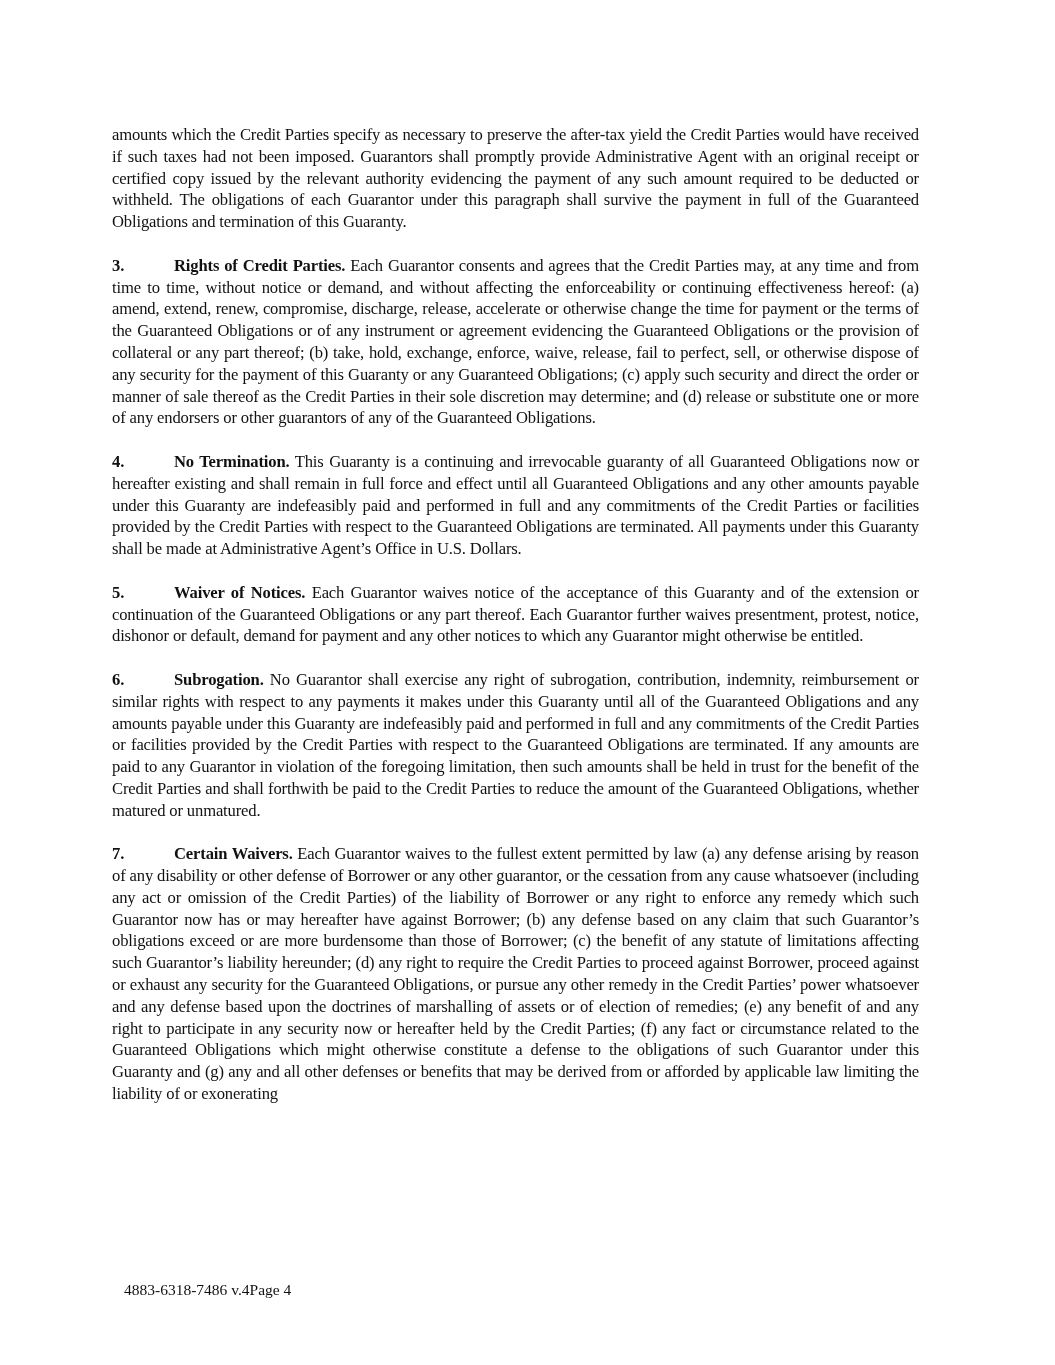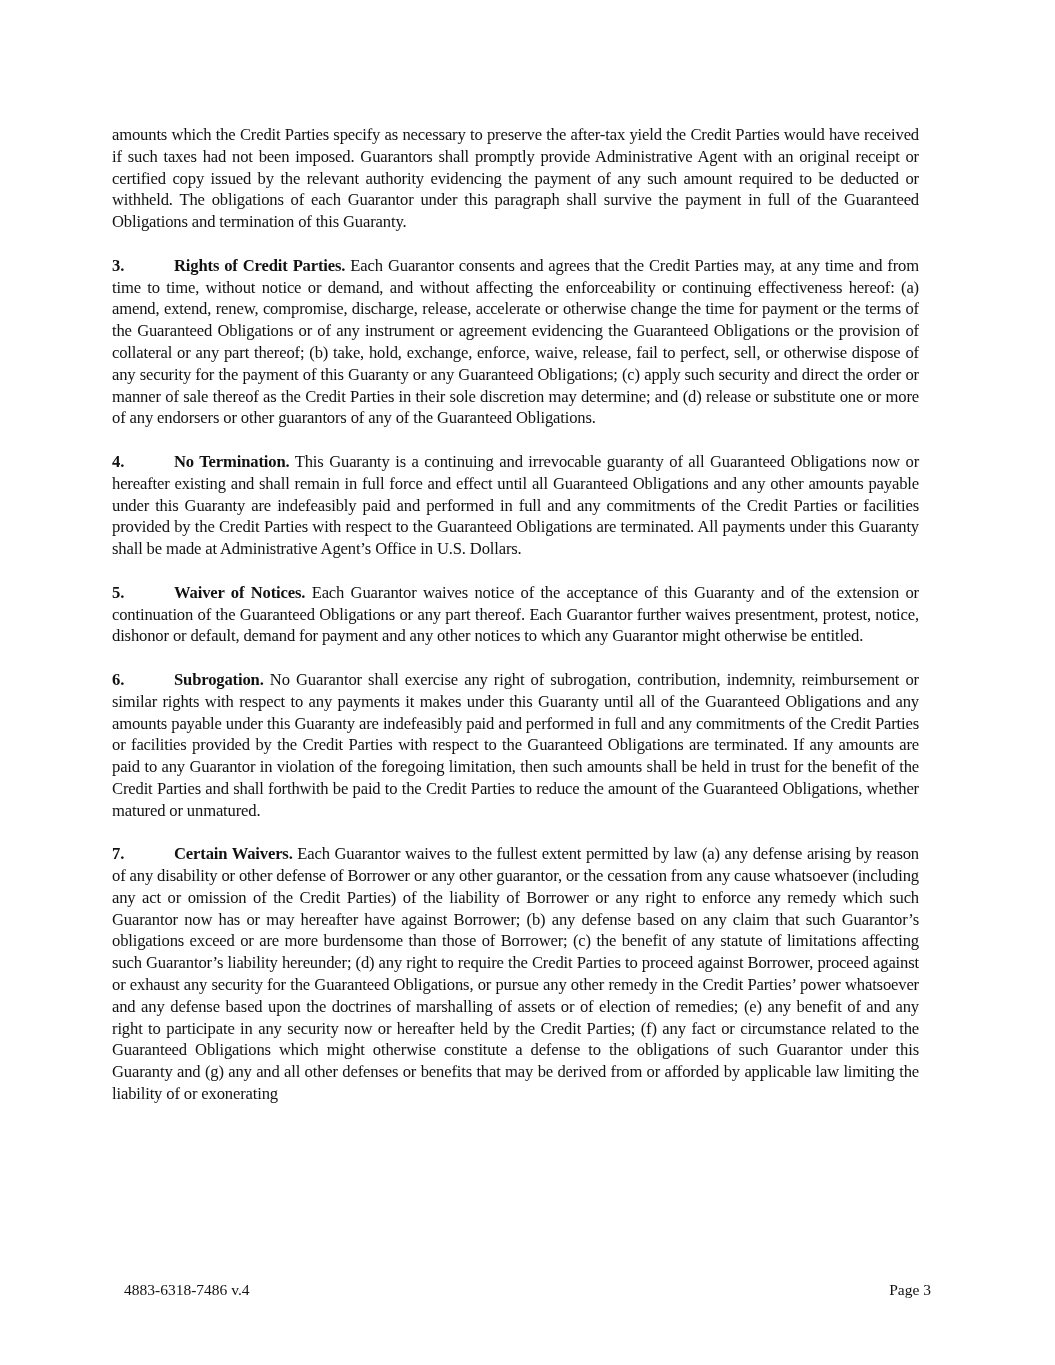--- a/index.html
+++ b/index.html
@@ -36,21 +36,20 @@
     .sec-title {
       font-weight: bold;
     }
     .footer {
       position: absolute;
       top: 1281px;
       left: 124px;
       width: 807px;
       font-size: 15.5px;
       display: flex;
-      justify-content: space-between;
     }
   </style>
 </head>
 <body>
 
 <div class="page">
   <p class="para">amounts which the Credit Parties specify as necessary to preserve the after-tax yield the Credit Parties would have received if such taxes had not been imposed. Guarantors shall promptly provide Administrative Agent with an original receipt or certified copy issued by the relevant authority evidencing the payment of any such amount required to be deducted or withheld. The obligations of each Guarantor under this paragraph shall survive the payment in full of the Guaranteed Obligations and termination of this Guaranty.</p>
 
   <p class="para"><span class="sec-num">3.</span><span class="sec-title">Rights of Credit Parties.</span><span> Each Guarantor consents and agrees that the Credit Parties may, at any time and from time to time, without notice or demand, and without affecting the enforceability or continuing effectiveness hereof: (a) amend, extend, renew, compromise, discharge, release, accelerate or otherwise change the time for payment or the terms of the Guaranteed Obligations or of any instrument or agreement evidencing the Guaranteed Obligations or the provision of collateral or any part thereof; (b) take, hold, exchange, enforce, waive, release, fail to perfect, sell, or otherwise dispose of any security for the payment of this Guaranty or any Guaranteed Obligations; (c) apply such security and direct the order or manner of sale thereof as the Credit Parties in their sole discretion may determine; and (d) release or substitute one or more of any endorsers or other guarantors of any of the Guaranteed Obligations.</span></p>
 
@@ -58,14 +57,14 @@
 
   <p class="para"><span class="sec-num">5.</span><span class="sec-title">Waiver of Notices.</span><span> Each Guarantor waives notice of the acceptance of this Guaranty and of the extension or continuation of the Guaranteed Obligations or any part thereof. Each Guarantor further waives presentment, protest, notice, dishonor or default, demand for payment and any other notices to which any Guarantor might otherwise be entitled.</span></p>
 
   <p class="para"><span class="sec-num">6.</span><span class="sec-title">Subrogation.</span><span> No Guarantor shall exercise any right of subrogation, contribution, indemnity, reimbursement or similar rights with respect to any payments it makes under this Guaranty until all of the Guaranteed Obligations and any amounts payable under this Guaranty are indefeasibly paid and performed in full and any commitments of the Credit Parties or facilities provided by the Credit Parties with respect to the Guaranteed Obligations are terminated. If any amounts are paid to any Guarantor in violation of the foregoing limitation, then such amounts shall be held in trust for the benefit of the Credit Parties and shall forthwith be paid to the Credit Parties to reduce the amount of the Guaranteed Obligations, whether matured or unmatured.</span></p>
 
   <p class="para"><span class="sec-num">7.</span><span class="sec-title">Certain Waivers.</span><span> Each Guarantor waives to the fullest extent permitted by law (a) any defense arising by reason of any disability or other defense of Borrower or any other guarantor, or the cessation from any cause whatsoever (including any act or omission of the Credit Parties) of the liability of Borrower or any right to enforce any remedy which such Guarantor now has or may hereafter have against Borrower; (b) any defense based on any claim that such Guarantor’s obligations exceed or are more burdensome than those of Borrower; (c) the benefit of any statute of limitations affecting such Guarantor’s liability hereunder; (d) any right to require the Credit Parties to proceed against Borrower, proceed against or exhaust any security for the Guaranteed Obligations, or pursue any other remedy in the Credit Parties’ power whatsoever and any defense based upon the doctrines of marshalling of assets or of election of remedies; (e) any benefit of and any right to participate in any security now or hereafter held by the Credit Parties; (f) any fact or circumstance related to the Guaranteed Obligations which might otherwise constitute a defense to the obligations of such Guarantor under this Guaranty and (g) any and all other defenses or benefits that may be derived from or afforded by applicable law limiting the liability of or exonerating</span></p>
 </div>
 
 <div class="footer">
   <span>4883-6318-7486 v.4</span>
-  <span>Page 3</span>
+  <span>Page 4</span>
 </div>
 
 </body></html>

